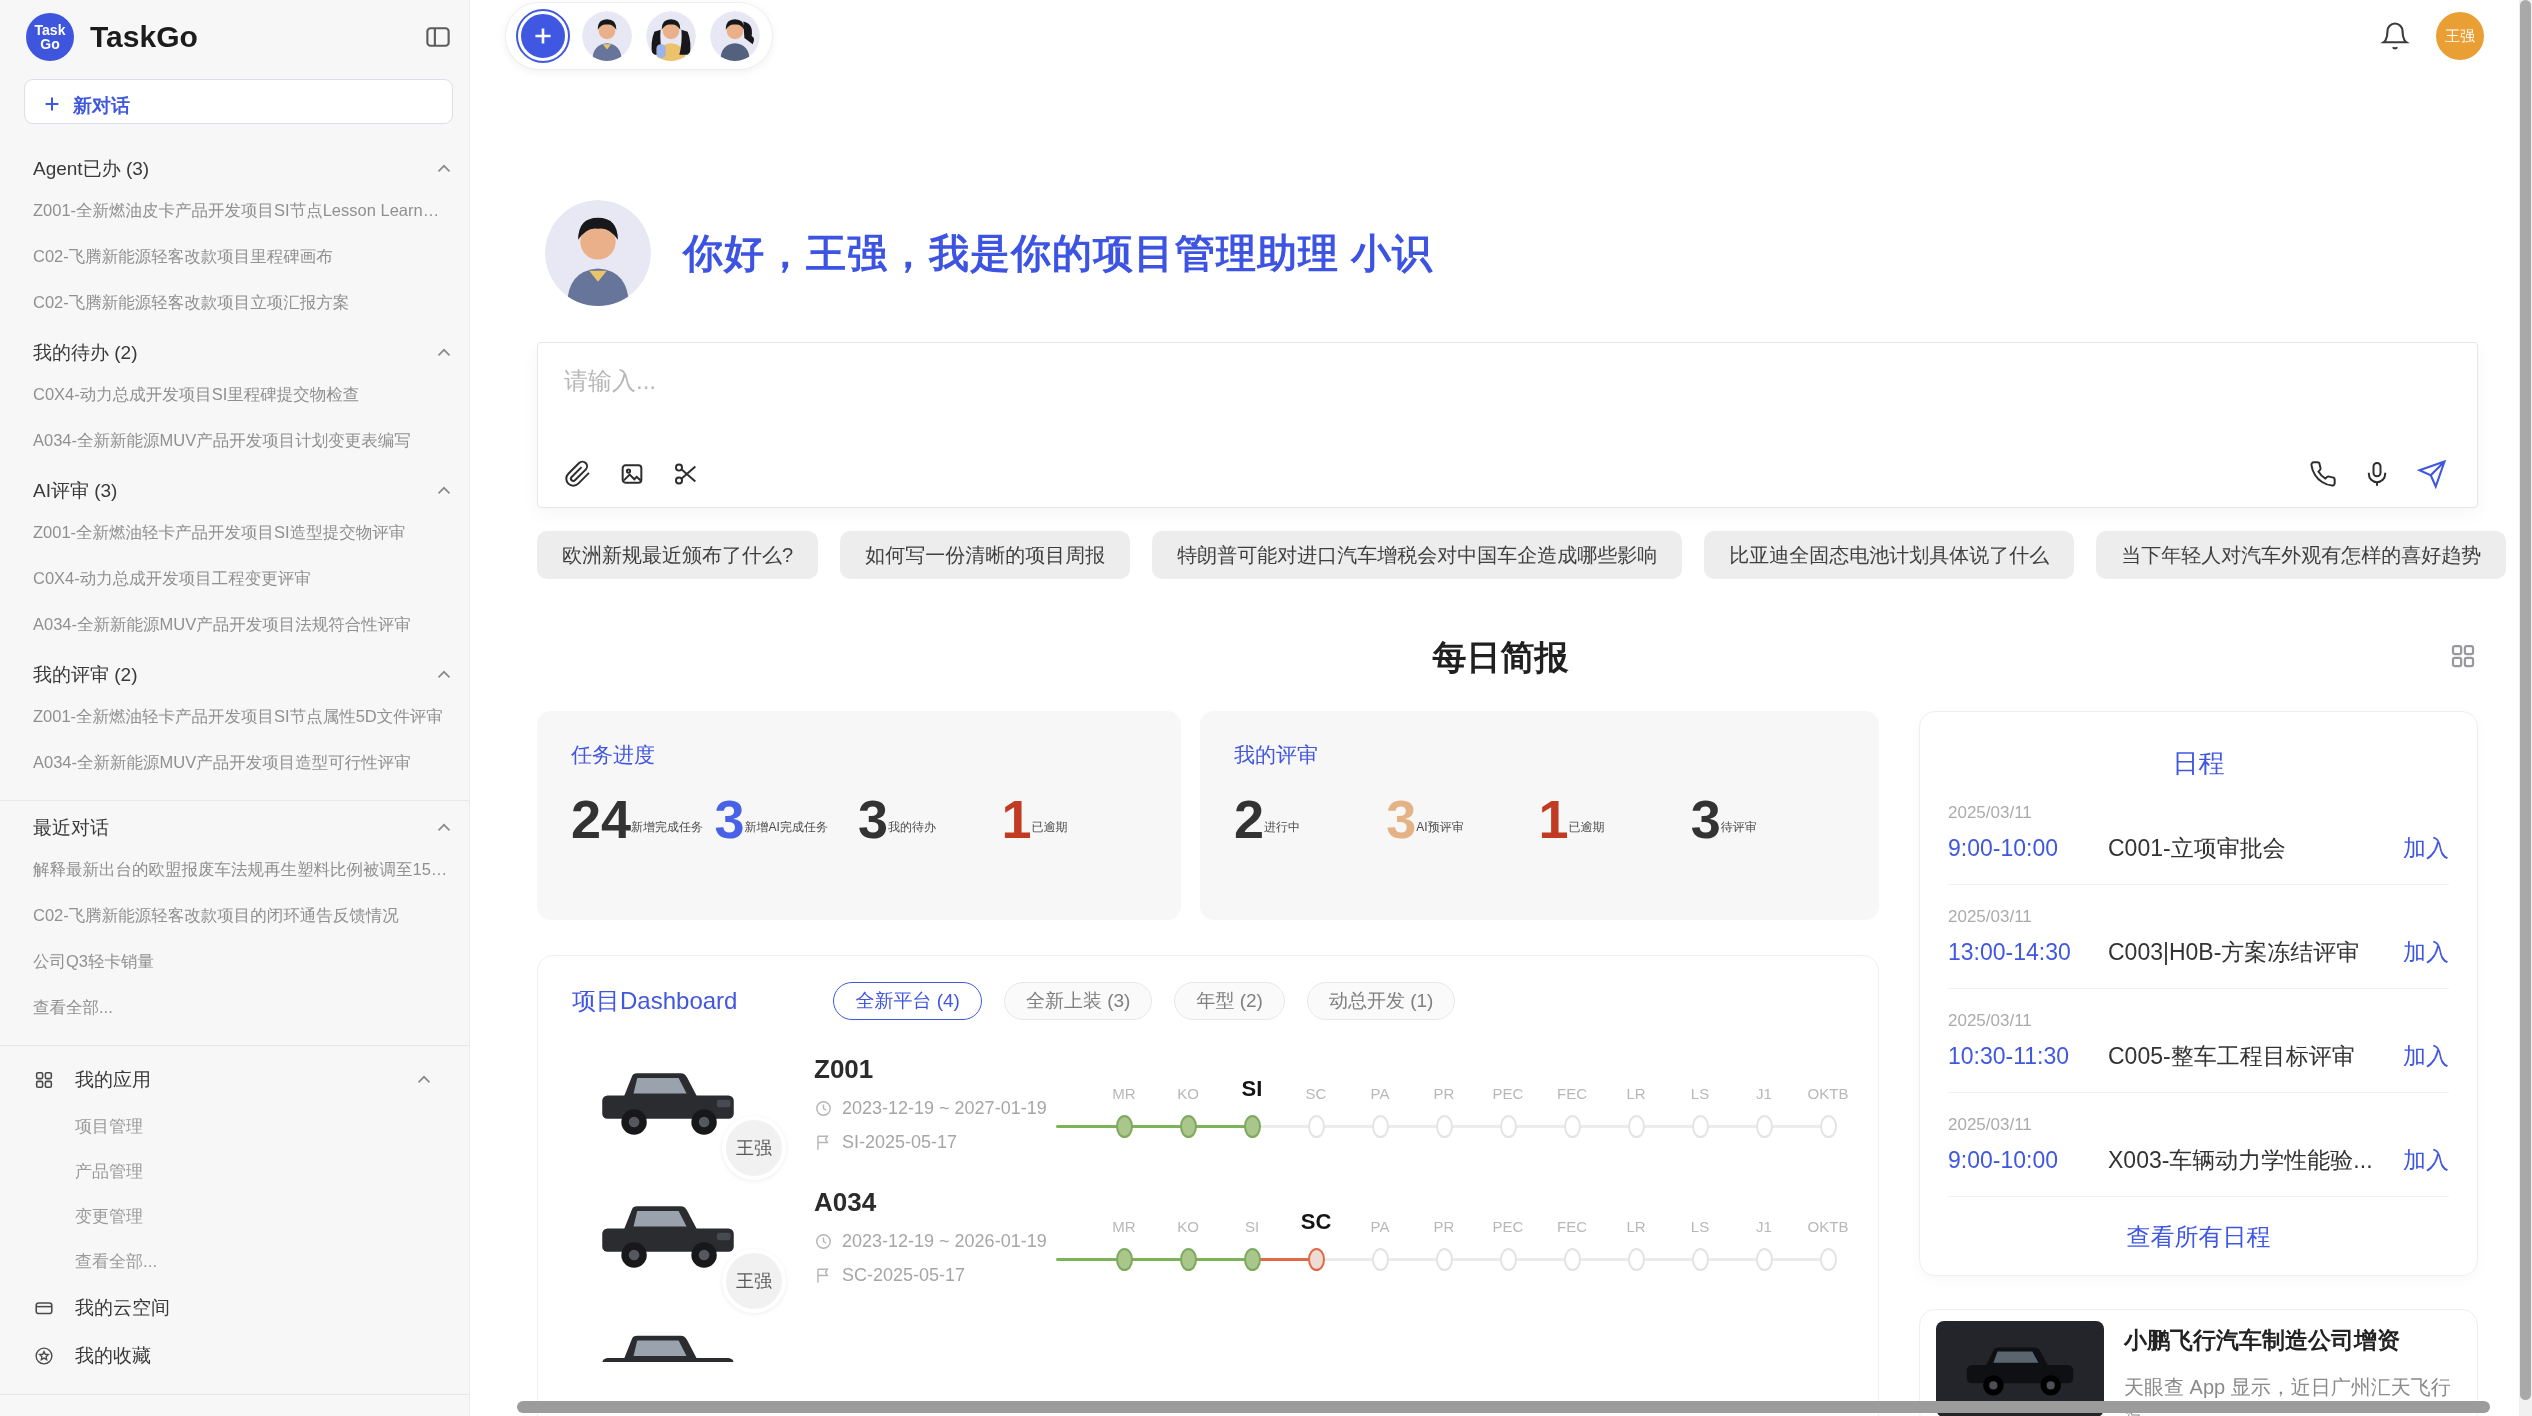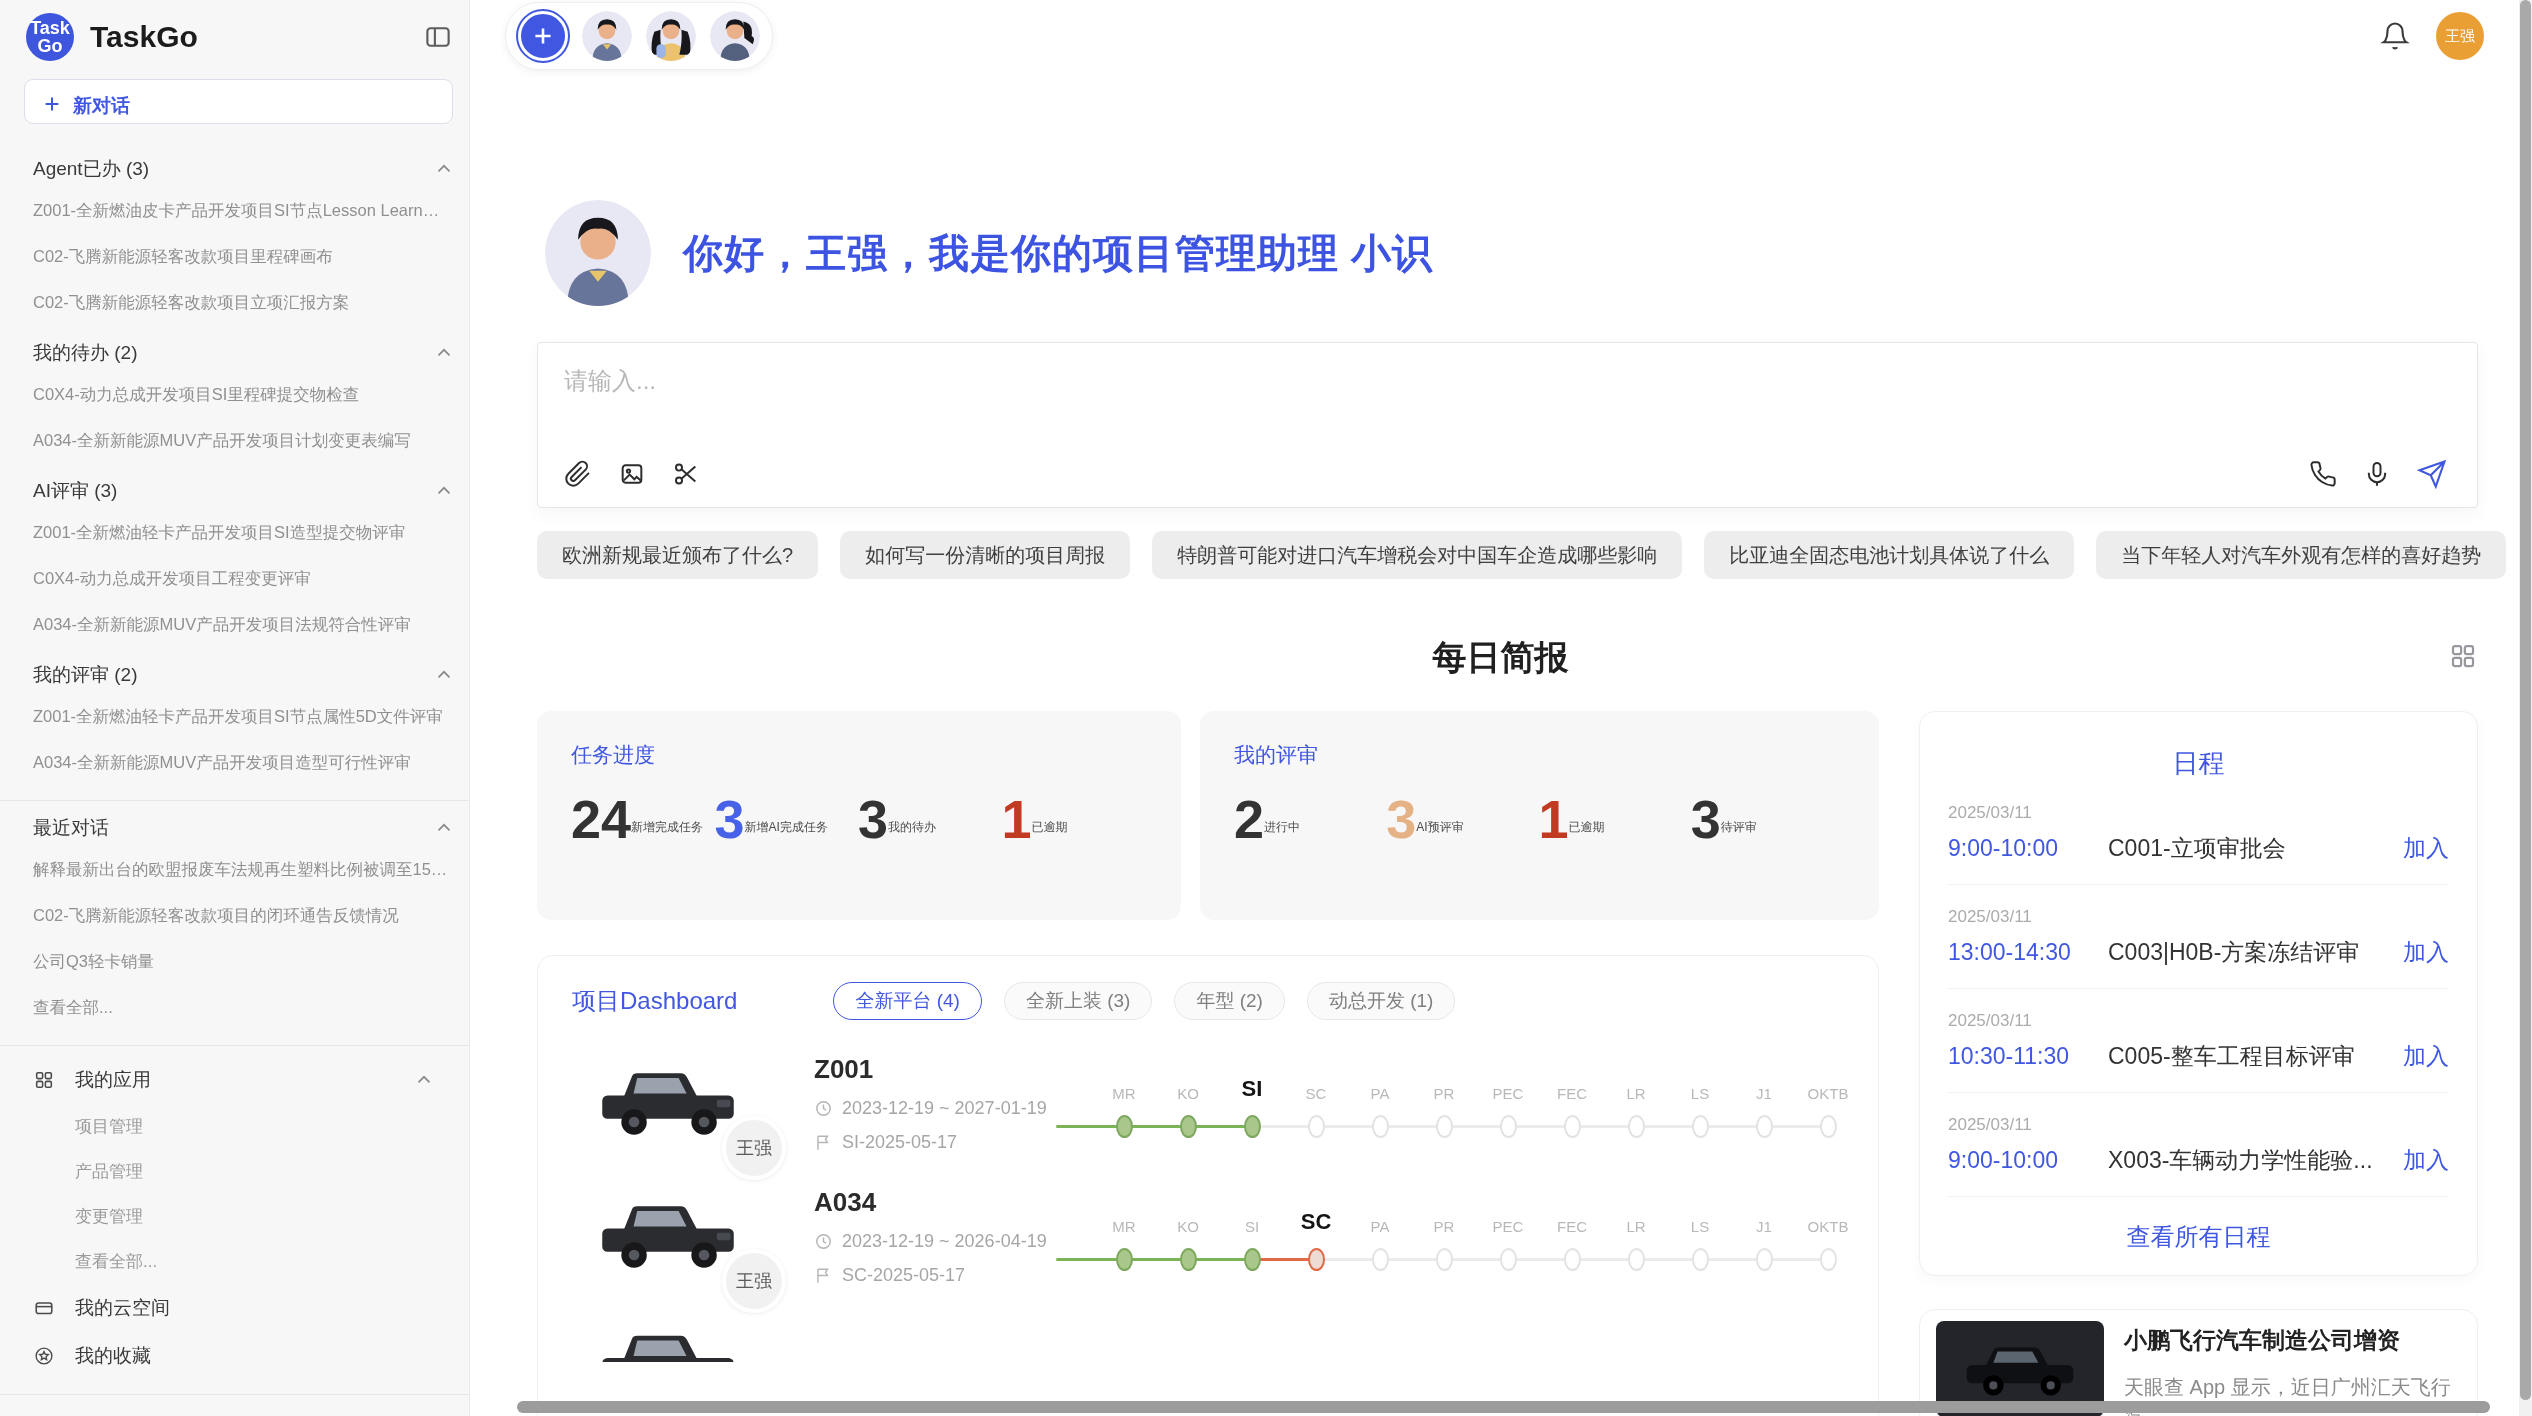--- a/index.html
+++ b/index.html
@@ -3,21 +3,21 @@
 <meta charset="utf-8">
 <style>
   * { box-sizing: border-box; margin: 0; padding: 0; }
   html,body { width:2532px; height:1416px; overflow:hidden; }
   body { font-family:"Liberation Sans","DejaVu Sans",sans-serif; background:#fff; color:#333; }
   .app { display:flex; width:2532px; height:1416px; position:relative; }
 
   
   .sidebar { flex:0 0 470px; background:#f7f7f8; border-right:1px solid #ebebeb; position:relative; overflow:hidden; }
   .logo-row { display:flex; align-items:center; padding:13px 16px 0 26px; }
-  .logo-circle { width:48px; height:48px; border-radius:50%; background:#3d56dd; color:#fff; display:flex; flex-direction:column; align-items:center; justify-content:center; line-height:1.02; font-weight:bold; font-size:18px; }
+  .logo-circle { width:48px; height:48px; border-radius:50%; background:#3d56dd; color:#fff; display:flex; flex-direction:column; align-items:center; justify-content:center; line-height:1.02; font-weight:bold; font-size:14px; }
   .logo-title { font-size:30px; font-weight:bold; color:#1c1c1c; margin-left:16px; flex:1; }
   .collapse-btn { width:30px; height:30px; color:#5c5c5c; cursor:pointer; }
   .newchat-btn { margin:18px 16px 0 24px; height:45px; background:#fff; border:1px solid #dcdfe8; border-radius:9px; display:flex; align-items:flex-start; padding:13px 16px; color:#3f57e1; font-size:19px; font-weight:bold; cursor:pointer; }
   .newchat-btn .ic { width:22px; height:22px; margin-right:10px; }
   .side-scroll { padding:18px 14px 0 33px; }
   .side-section { display:flex; align-items:center; justify-content:space-between; margin:14px 0 6px 0; }
   .side-section .t { font-size:19px; color:#3a3a3a; }
   .side-section .ic { width:22px; height:22px; color:#8a8a8a; cursor:pointer; }
   .side-item { font-size:16.5px; color:#909090; padding:12px 0; white-space:nowrap; overflow:hidden; text-overflow:ellipsis; cursor:pointer; }
   .side-divider { height:1px; background:#e7e7e8; margin:14px -14px 10px -33px; }
@@ -533,21 +533,21 @@
                 </div>
                 <div class="proj-info">
                   <div class="proj-code">A034</div>
                   <div class="proj-meta">
                     <span class="ic icbox">
                       <svg viewBox="0 0 24 24" fill="none" stroke="currentColor" stroke-width="1.8">
                         <circle cx="12" cy="12" r="8.5"></circle>
                         <path d="M12 7v5.2l3.3 2"></path>
                       </svg>
                     </span>
-                    <span>2023-12-19 ~ 2026-04-19</span>
+                    <span>2023-12-19 ~ 2026-01-19</span>
                   </div>
                   <div class="proj-meta">
                     <span class="ic icbox">
                       <svg viewBox="0 0 24 24" fill="none" stroke="currentColor" stroke-width="1.8">
                         <path d="M5 21V4"></path>
                         <path d="M5 4h12l-2.5 4L17 12H5"></path>
                       </svg>
                     </span>
                     <span>SC-2025-05-17</span>
                   </div>

